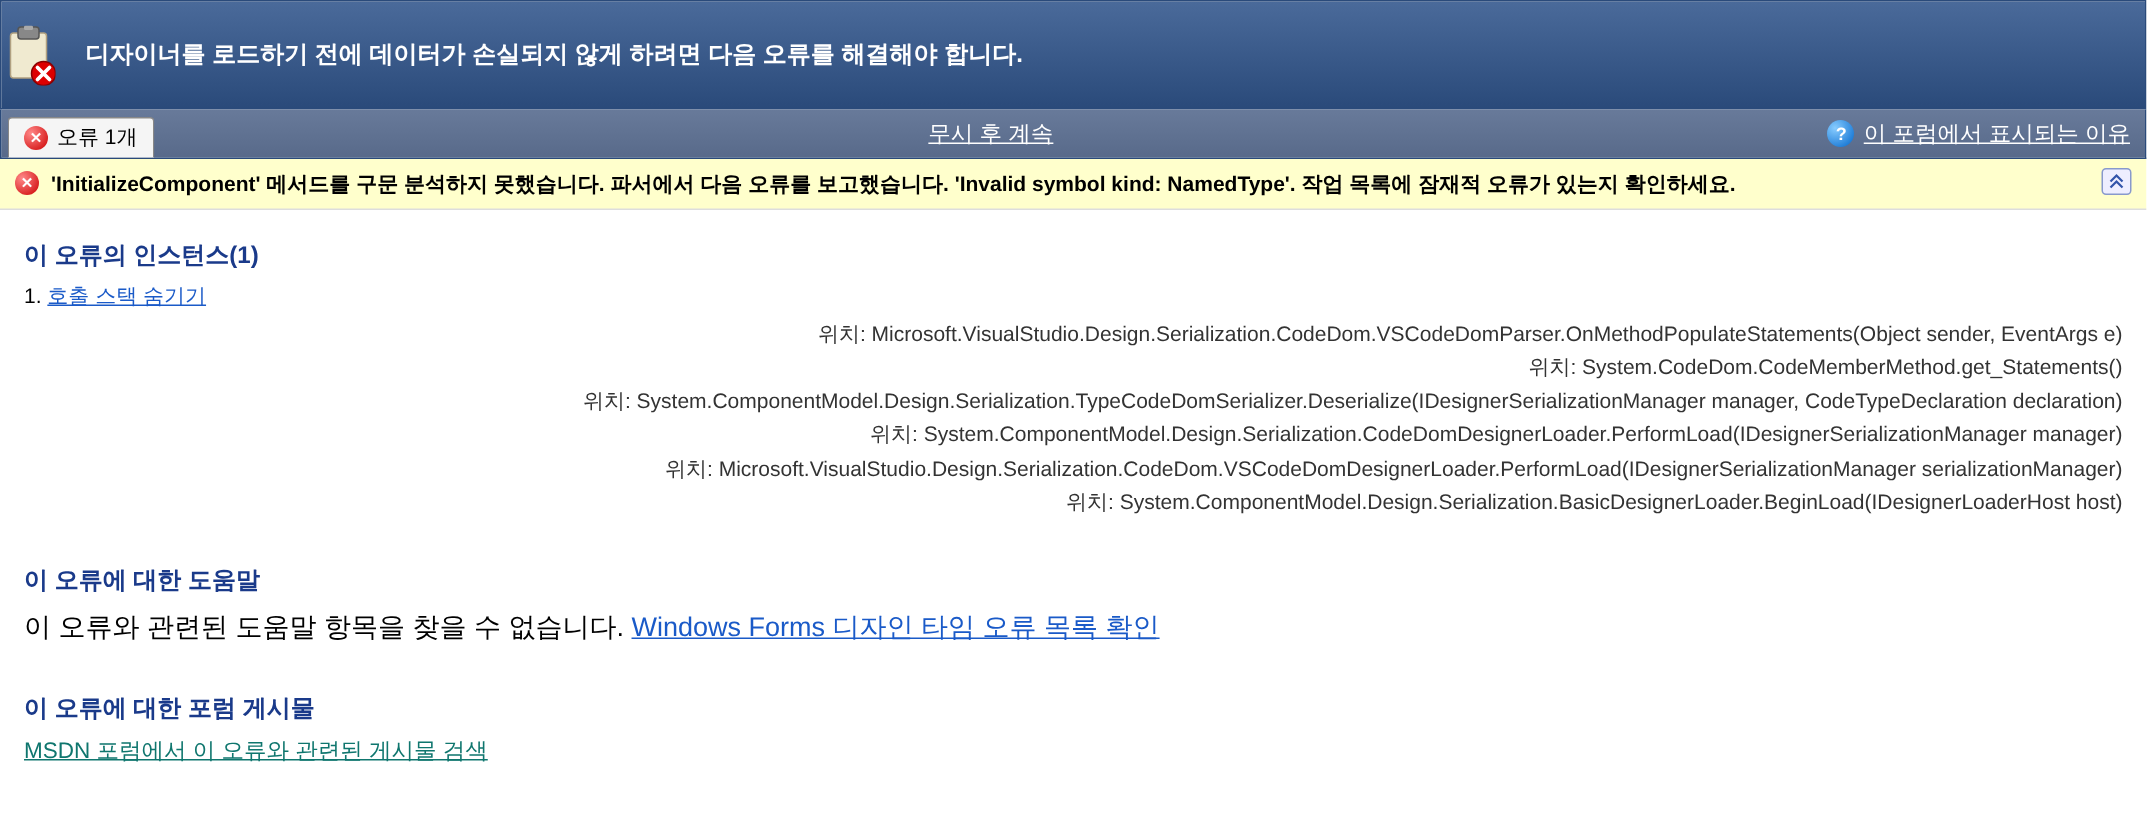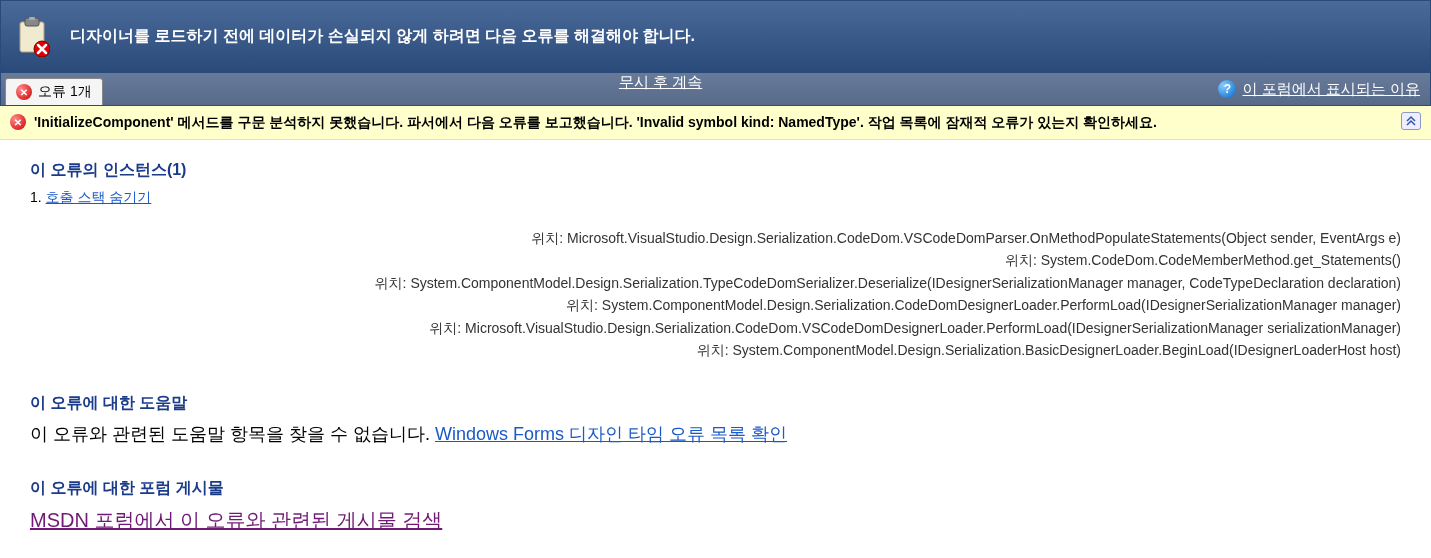--- a/index.html
+++ b/index.html
@@ -1,42 +1,42 @@
 <!DOCTYPE html>
 <html><head>
 <meta charset="utf-8">
 <style>
 * { margin:0; padding:0; box-sizing:border-box; }
 body { font-family:"Malgun Gothic","Segoe UI",sans-serif; font-size:14px; color:#000; background:#fff; width:1431px; }
-.header { background:linear-gradient(to bottom,#4a6a9a 0%,#3a5a8a 50%,#2a4a7a 100%); border:1px solid #2a4a7a; display:flex; align-items:center; padding:10px 15px; height:73px; }
+.header { background:linear-gradient(to bottom,#4a6a9a 0%,#3a5a8a 50%,#2a4a7a 100%); border:1px solid #2a4a7a; display:flex; align-items:center; padding:10px 2px; height:73px; }
 .clipboard-icon { width:34px; height:40px; margin-right:20px; position:relative; }
 .clipboard-icon svg { display:block; }
 .header-title { color:#fff; font-weight:bold; font-size:16px; }
 .toolbar { background:linear-gradient(to bottom,#687a9a 0%,#586a8a 100%); height:33px; display:flex; align-items:stretch; border-left:1px solid #2a4a7a; border-right:1px solid #2a4a7a; border-bottom:1px solid #2a4a7a; }
 .error-tab { background:#f5f5f5; border:1px solid #888; border-bottom:none; border-radius:3px 3px 0 0; display:flex; align-items:center; padding:2px 10px; margin-left:4px; margin-top:5px; cursor:pointer; }
 .error-tab .circle { width:16px; height:16px; border-radius:50%; background:radial-gradient(circle at 30% 30%,#ff8888,#cc0000); display:flex; align-items:center; justify-content:center; color:#fff; font-size:10px; font-weight:bold; margin-right:6px; }
-.toolbar-center { flex:1; display:flex; justify-content:center; align-items:flex-start; }
+.toolbar-center { flex:1; display:flex; justify-content:center; align-items:center; }
 .toolbar-center a { color:#fff; text-decoration:underline; font-size:15px; }
 .toolbar-right { display:flex; align-items:center; padding-right:10px; }
 .help-icon { width:18px; height:18px; border-radius:50%; background:radial-gradient(circle at 30% 30%,#88ccff,#0066cc); display:flex; align-items:center; justify-content:center; color:#fff; font-size:12px; font-weight:bold; margin-right:6px; }
 .toolbar-right a { color:#fff; text-decoration:underline; font-size:15px; }
 .warning-bar { background:#ffffcc; border-bottom:1px solid #ddd; display:flex; align-items:flex-start; padding:6px 10px; }
 .warning-bar .circle { width:16px; height:16px; border-radius:50%; background:radial-gradient(circle at 30% 30%,#ff8888,#cc0000); display:flex; align-items:center; justify-content:center; color:#fff; font-size:10px; font-weight:bold; margin-right:8px; margin-top:2px; flex-shrink:0; }
 .warning-text { flex:1; font-weight:bold; font-size:14px; line-height:1.5; }
 .collapse-btn { width:20px; height:18px; border:1px solid #8899cc; border-radius:3px; background:#eef; display:flex; align-items:center; justify-content:center; cursor:pointer; margin-left:8px; flex-shrink:0; }
 .collapse-btn svg { display:block; }
-.content { padding:20px 30px; }
+.content { padding:20px 16px; }
 .section-title { color:#1a3a8a; font-weight:bold; font-size:16px; margin-bottom:8px; margin-top:32px; }
 .section-title:first-child { margin-top:0; }
-.list-item { margin-bottom:20px; }
+.list-item { margin-bottom:4px; }
 .list-item a { color:#1a5ac8; text-decoration:underline; }
 .stack-line { font-size:14px; line-height:1.6; color:#333;text-align:right; }
 .help-text { font-size:18px; margin-top:4px; }
 .help-text a { color:#1a5ac8; text-decoration:underline; }
-.forum-link { color:#701a75; text-decoration:underline; font-size:20px; }
+.forum-link { color:#0f766e; text-decoration:underline; font-size:15px; }
 </style>
 </head>
 <body>
 
 <div class="header">
   <div class="clipboard-icon">
     <svg width="34" height="40" viewBox="0 0 34 40">
       <rect x="4" y="5" width="24" height="30" rx="2" fill="#f0ead0" stroke="#b0a080" stroke-width="1"></rect>
       <rect x="9" y="1" width="14" height="8" rx="2" fill="#888" stroke="#555" stroke-width="1"></rect>
       <rect x="13" y="0" width="6" height="3" rx="1" fill="#aaa"></rect>

